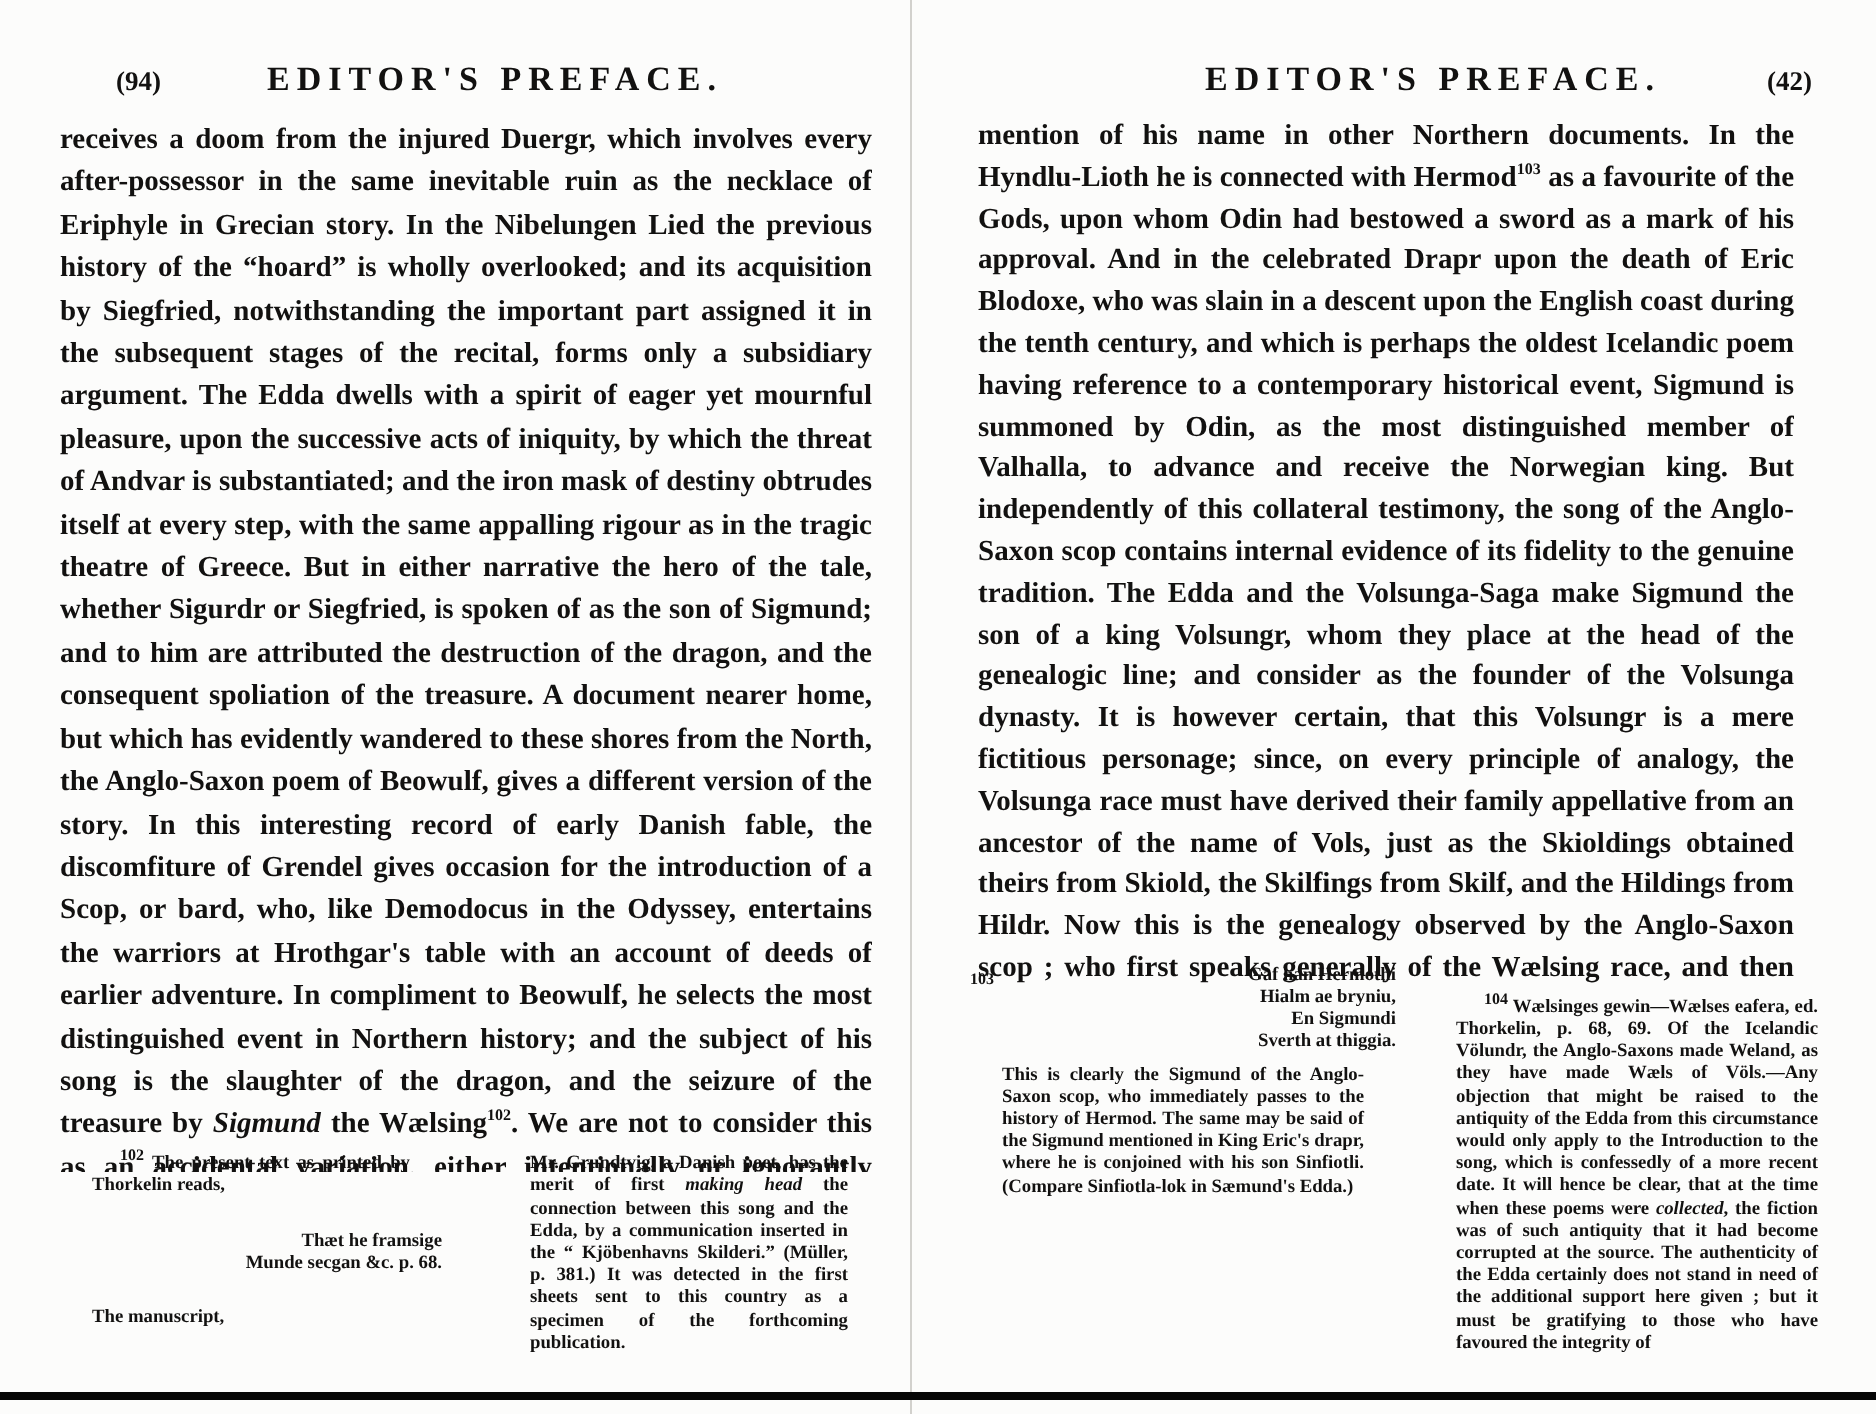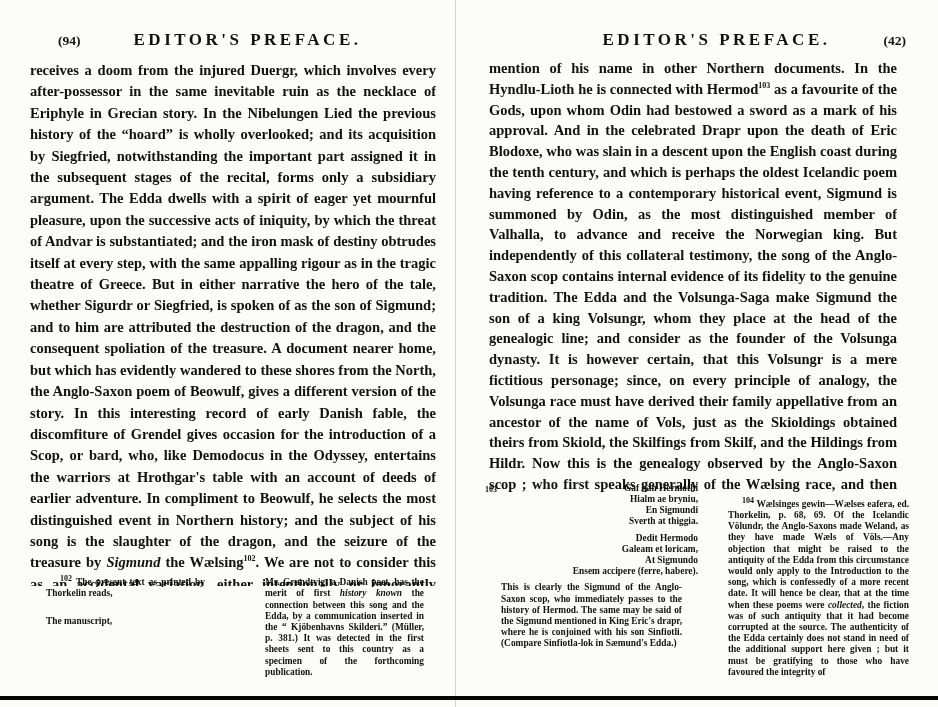--- a/index.html
+++ b/index.html
@@ -66,24 +66,26 @@
       <span class="running-head">EDITOR'S PREFACE.</span>
     </div>
 
     <div class="body-text">
       <p><span>receives a doom from the injured Duergr, which involves every after-possessor in the same inevitable ruin as the necklace of Eriphyle in Grecian story.  In the Nibelungen Lied the previous history of the “hoard” is wholly overlooked; and its acquisition by Siegfried, notwithstanding the important part assigned it in the subsequent stages of the recital, forms only a subsidiary argument.  The Edda dwells with a spirit of eager yet mournful pleasure, upon the successive acts of iniquity, by which the threat of Andvar is substantiated; and the iron mask of destiny obtrudes itself at every step, with the same appalling rigour as in the tragic theatre of Greece.  But in either narrative the hero of the tale, whether Sigurdr or Siegfried, is spoken of as the son of Sigmund; and to him are attributed the destruction of the dragon, and the consequent spoliation of the treasure.  A document nearer home, but which has evidently wandered to these shores from the North, the Anglo-Saxon poem of Beowulf, gives a different version of the story.  In this interesting record of early Danish fable, the discomfiture of Grendel gives occasion for the introduction of a Scop, or bard, who, like Demodocus in the Odyssey, entertains the warriors at Hrothgar's table with an account of deeds of earlier adventure.  In compliment to Beowulf, he selects the most distinguished event in Northern history; and the subject of his song is the slaughter of the dragon, and the seizure of the treasure by </span><i>Sigmund</i><span> the Wælsing</span><sup class="fnref">102</sup><span>.  We are not to consider this as an accidental variation, either intentionally or ignorantly supplied by the Christian translator or renovator of the poem; the celebrity of Sigmund is supported by the</span></p>
     </div>
 
     <div class="footnotes">
       <div class="fn-col">
         <p class="fn-first"><sup class="fnref">102</sup><span> The present text as printed by Thorkelin reads,</span></p>
+        <div class="verse deep-indent">Thæt he framsige
+Munde secgan &amp;c. p. 68.</div>
         <p>The manuscript,</p>
       </div>
       <div class="fn-col">
-        <p><span>Mr. Grundtvig, a Danish poet, has the merit of first </span><i>history known</i><span> the connection between this song and the Edda, by a communication inserted in the “ Kjöbenhavns Skilderi.”  (Müller, p. 381.)  It was detected in the first sheets sent to this country as a specimen of the forthcoming publication.</span></p>
+        <p><span>Mr. Grundtvig, a Danish poet, has the merit of first </span><i>making head</i><span> the connection between this song and the Edda, by a communication inserted in the “ Kjöbenhavns Skilderi.”  (Müller, p. 381.)  It was detected in the first sheets sent to this country as a specimen of the forthcoming publication.</span></p>
       </div>
     </div>
   </div>
 
   <div class="page page-right">
     <div class="header">
       <span class="running-head">EDITOR'S PREFACE.</span>
       <span class="page-num right">(42)</span>
     </div>
 
@@ -93,26 +95,20 @@
 
     <div class="footnotes">
       <div class="fn-col">
         <div class="verse-wrap">
           <sup class="vmark">103</sup>
           <div class="verse">Gaf han Hermothi
 Hialm ae bryniu,
 En Sigmundi
 Sverth at thiggia.</div>
         </div>
-        <div class="verse-wrap">
-          <div class="verse">Dedit Hermodo
-Galeam et loricam,
-At Sigmundo
-Ensem accipere (ferre, habere).</div>
-        </div>
         <p class="fn-prose">This is clearly the Sigmund of the Anglo-Saxon scop, who immediately passes to the history of Hermod.  The same may be said of the Sigmund mentioned in King Eric's drapr, where he is conjoined with his son Sinfiotli. (Compare Sinfiotla-lok in Sæmund's Edda.)</p>
       </div>
       <div class="fn-col">
         <p class="fn-first"><sup class="fnref">104</sup><span> Wælsinges gewin—Wælses eafera, ed. Thorkelin, p. 68, 69.  Of the Icelandic Völundr, the Anglo-Saxons made Weland, as they have made Wæls of Völs.—Any objection that might be raised to the antiquity of the Edda from this circumstance would only apply to the Introduction to the song, which is confessedly of a more recent date.  It will hence be clear, that at the time when these poems were </span><i>collected</i><span>, the fiction was of such antiquity that it had become corrupted at the source.  The authenticity of the Edda certainly does not stand in need of the additional support here given ; but it must be gratifying to those who have favoured the integrity of</span></p>
       </div>
     </div>
   </div>
 
   <div class="gutter-line"></div>
   <div class="bottom-edge"></div>

